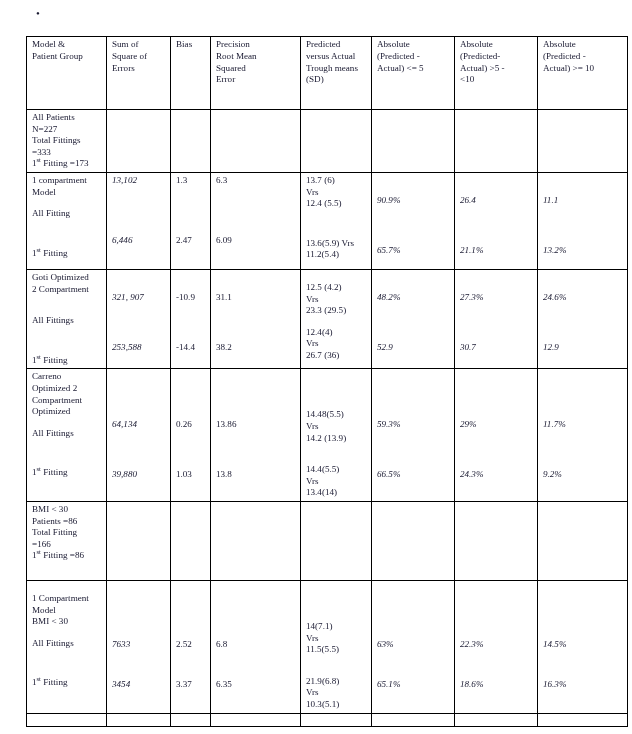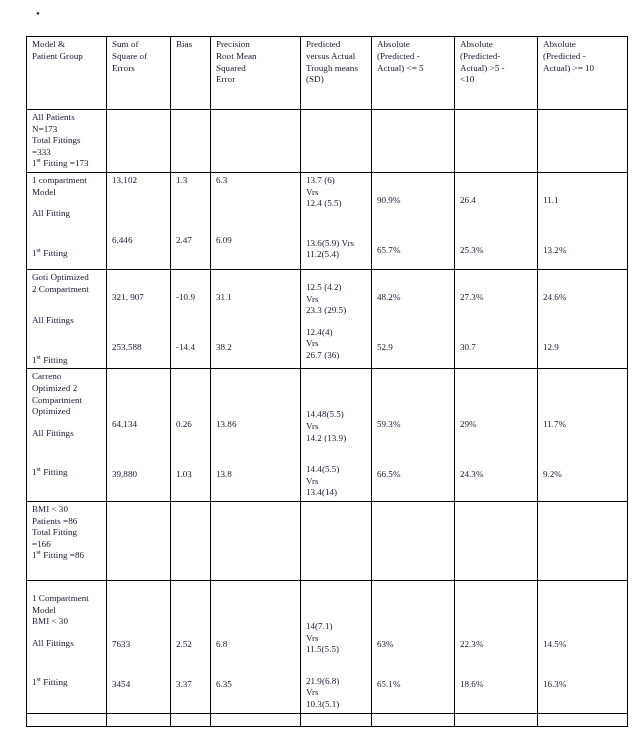--- a/index.html
+++ b/index.html
@@ -79,21 +79,21 @@
   col.c2 { width: 40px; }
   col.c3 { width: 90px; }
   col.c4 { width: 71px; }
   col.c5 { width: 83px; }
   col.c6 { width: 83px; }
   col.c7 { width: 90px; }
 
   td.label-cell {
     font-weight: 700;
   }
-  td.num-plain { font-weight: 400; }
+  td.num-plain { font-weight: 400; font-style: italic; }
   td.num-bold  { font-weight: 700; margin-left: 44px; }
 
   .lines > span { display: block; }
   .spacer-sm { display: block; height: 10px; }
   .spacer-md { display: block; height: 20px; }
   .spacer-lg { display: block; height: 28px; }
 
   sup {
     font-size: 6.6px;
     vertical-align: super;
@@ -192,21 +192,21 @@
           </th>
         </tr>
       </thead>
 
       <tbody>
 
         <tr class="r-group">
           <td class="label-cell">
             <span class="lines">
               <span>All Patients</span>
-              <span>N=173</span>
+              <span>N=227</span>
               <span>Total Fittings</span>
               <span>=333</span>
               <span class="nowrap">1<sup>st</sup> Fitting =173</span>
             </span>
           </td>
           <td></td>
           <td></td>
           <td></td>
           <td></td>
           <td></td>
@@ -267,21 +267,21 @@
               <span class="spacer-sm"></span>
               <span>65.7%</span>
             </span>
           </td>
           <td class="num-plain">
             <span class="lines">
               <span class="spacer-md"></span>
               <span>26.4</span>
               <span class="spacer-lg"></span>
               <span class="spacer-sm"></span>
-              <span>25.3%</span>
+              <span>21.1%</span>
             </span>
           </td>
           <td class="num-plain">
             <span class="lines">
               <span class="spacer-md"></span>
               <span>11.1</span>
               <span class="spacer-lg"></span>
               <span class="spacer-sm"></span>
               <span>13.2%</span>
             </span>

